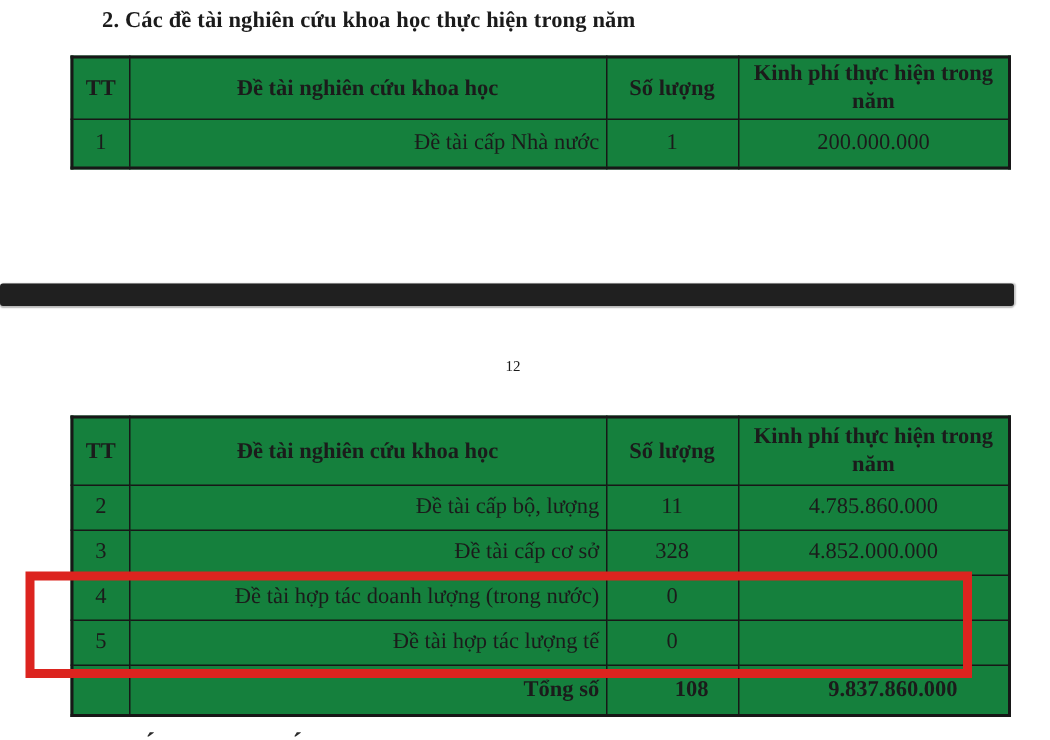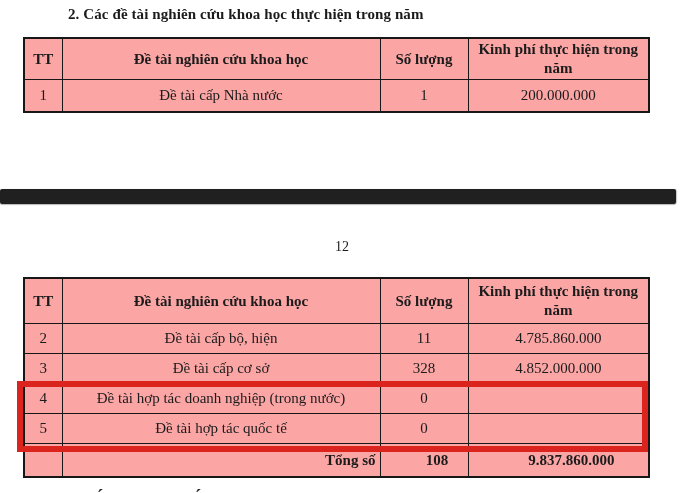--- a/index.html
+++ b/index.html
@@ -23,21 +23,22 @@
     font-size: 15px;
     font-weight: bold;
     letter-spacing: 0.1px;
     white-space: nowrap;
   }
   .doc-table {
     position: absolute;
     border-collapse: collapse;
     table-layout: fixed;
     width: 625px;
-    background: #fca5a5;
+    background: #15803d;
+    margin-left: 24px;
   }
   .doc-table, .doc-table td, .doc-table th {
     border: 1.6px solid #171717;
   }
   .doc-table { border-width: 2.2px; }
   .doc-table td, .doc-table th {
     padding: 0 4px;
     font-size: 15px;
     vertical-align: middle;
     overflow: hidden;
@@ -55,39 +56,39 @@
     padding: 0 8px;
   }
   #table-page1 { left: 23px; top: 37px; }
   #table-page1 th { height: 40px; }
   #table-page1 td { height: 31px; }
   #table-page2 { left: 23px; top: 277px; }
   #table-page2 th { height: 44px; }
   #table-page2 td { height: 29px; }
   #table-page2 tr.total-row td { height: 32px; font-weight: bold; padding-left: 30px; }
   .cell-center { text-align: center; }
-  .cell-left   { text-align: center; }
+  .cell-left   { text-align: right; }
   .cell-right  { text-align: right; padding-right: 2px; }
   .page-break-bar {
     position: absolute;
     left: 0;
     top: 189px;
     width: 676px;
     height: 15px;
     background: #202020;
     border-radius: 2px;
     box-shadow: 0 1px 1px #b9b9b9, 1px 0 1px #c9c9c9;
   }
   .page-number {
     position: absolute;
     left: 330px;
     top: 239px;
     width: 24px;
     text-align: center;
-    font-size: 14px;
+    font-size: 10px;
   }
   .highlight-box {
     position: absolute;
     left: 17px;
     top: 381px;
     width: 631px;
     height: 71px;
     box-sizing: border-box;
     border: 6px solid #dc241f;
     pointer-events: none;
@@ -154,39 +155,39 @@
     </colgroup>
     <tbody>
         <tr>
       <th>TT</th>
       <th>Đề tài nghiên cứu khoa học</th>
       <th>Số lượng</th>
       <th>Kinh phí thực hiện trong năm</th>
     </tr>
     <tr>
       <td class="cell-center">2</td>
-      <td class="cell-left">Đề tài cấp bộ, hiện</td>
+      <td class="cell-left">Đề tài cấp bộ, lượng</td>
       <td class="cell-center">11</td>
       <td class="cell-center">4.785.860.000</td>
     </tr>
     <tr>
       <td class="cell-center">3</td>
       <td class="cell-left">Đề tài cấp cơ sở</td>
       <td class="cell-center">328</td>
       <td class="cell-center">4.852.000.000</td>
     </tr>
     <tr>
       <td class="cell-center">4</td>
-      <td class="cell-left">Đề tài hợp tác doanh nghiệp (trong nước)</td>
+      <td class="cell-left">Đề tài hợp tác doanh lượng (trong nước)</td>
       <td class="cell-center">0</td>
       <td class="cell-center"></td>
     </tr>
     <tr>
       <td class="cell-center">5</td>
-      <td class="cell-left">Đề tài hợp tác quốc tế</td>
+      <td class="cell-left">Đề tài hợp tác lượng tế</td>
       <td class="cell-center">0</td>
       <td class="cell-center"></td>
     </tr>
     <tr class="total-row">
       <td></td>
       <td class="cell-right">Tổng số</td>
       <td class="cell-center">108</td>
       <td class="cell-center">9.837.860.000</td>
     </tr>
   </tbody>

